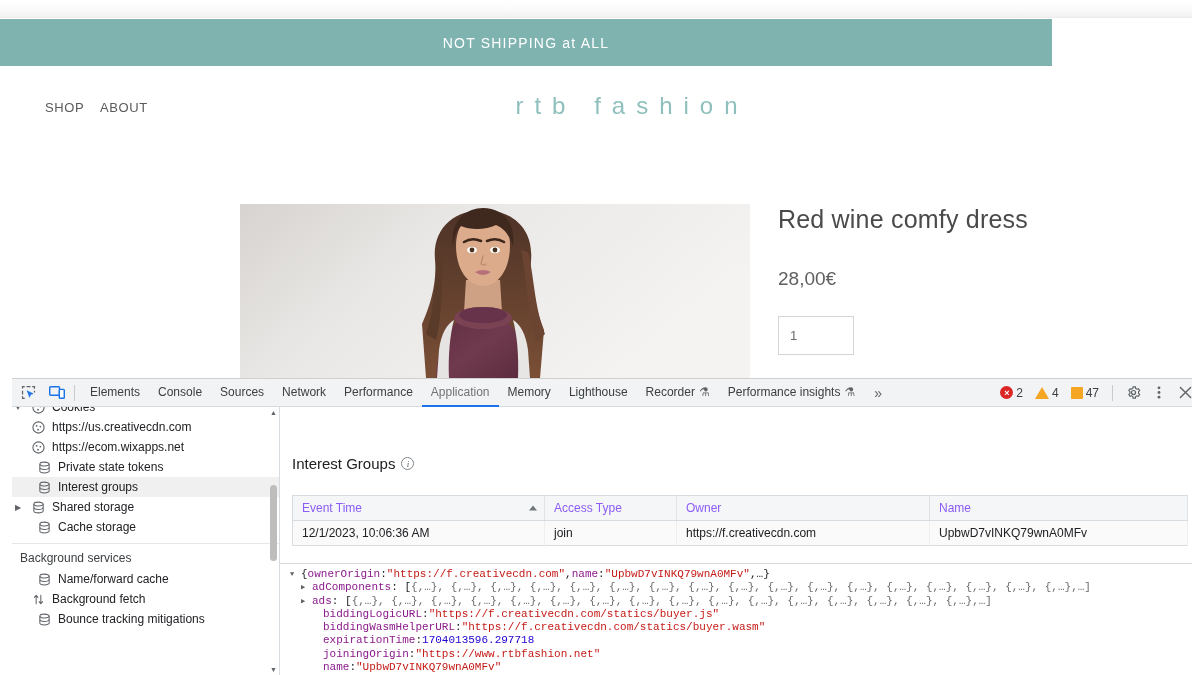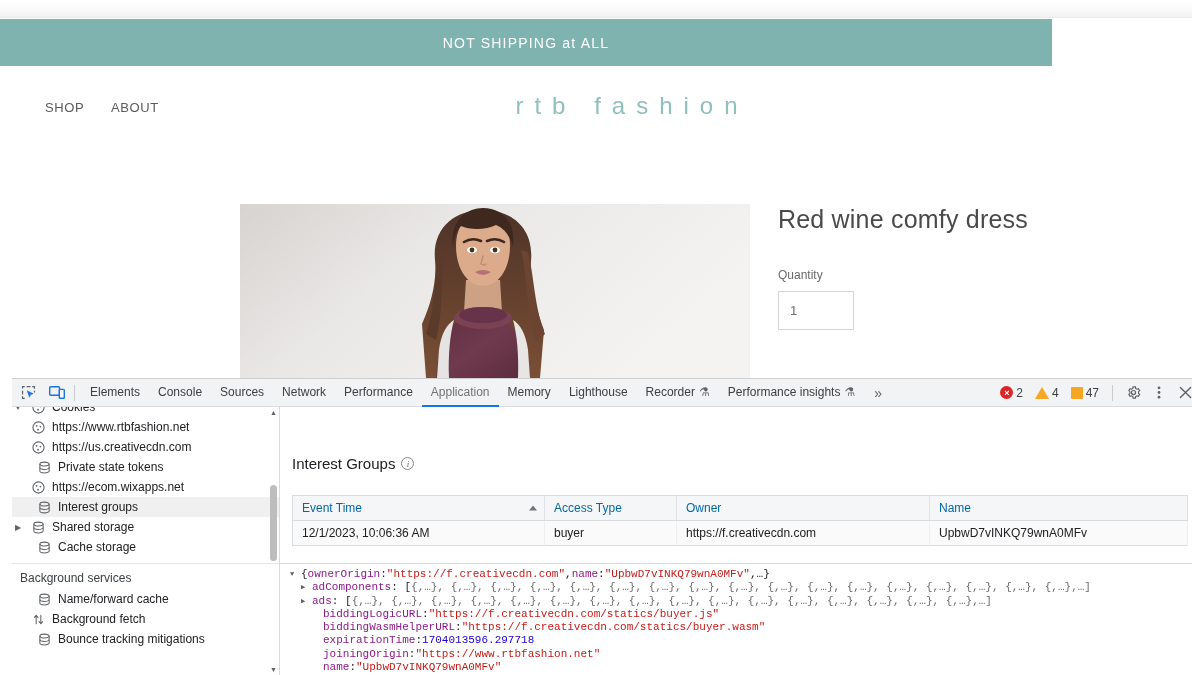--- a/index.html
+++ b/index.html
@@ -34,21 +34,21 @@
     position: absolute; left: 0; top: 66px; width: 1192px; height: 86px;
     background: #fff;
     margin-left: 36px;
   }
   .nav-link {
     position: absolute; top: 34px;
     font-size: 13px; letter-spacing: 0.6px; color: #5a5a5a; font-weight: 300;
     text-decoration: none; cursor: pointer;
   }
   #nav-shop { left: 9px; }
-  #nav-about { left: 75px; }
+  #nav-about { left: 64px; }
   .brand-logo {
     position: absolute; left: 0; right: 0; top: 26px;
     text-align: center;
     font-size: 24px; letter-spacing: 11px; color: #8fc0bd;
     font-weight: 200;
     font-family: "Liberation Sans", sans-serif;
   }
 
   
   .product-wrap { position: absolute; left: 0; top: 152px; width: 1192px; height: 226px; }
@@ -147,21 +147,21 @@
     width: 13px; height: 13px; border-radius: 50%; border: 1px solid #80868b;
     display: inline-flex; align-items: center; justify-content: center;
     font-size: 9px; color: #5f6368; font-style: italic; font-family: "Liberation Serif", serif;
   }
   .ig-table {
     position: absolute; left: 12px; top: 88px; width: 896px;
     border-collapse: collapse; font-size: 12px;
     border: 1px solid #d7dce0;
   }
   .ig-table th {
-    background: #f5f6f7; text-align: left; font-weight: 400; color: #0369a1;
+    background: #f5f6f7; text-align: left; font-weight: 400; color: #8b5cf6;
     padding: 5px 9px; height: 23px; border-right: 1px solid #e0e3e6;
     border-bottom: 1px solid #d7dce0;
     position: relative;
   }
   .ig-table th .sortarr {
     position: absolute; right: 7px; top: 50%; transform: translateY(-50%);
     width: 0; height: 0; border-left: 4px solid transparent; border-right: 4px solid transparent;
     border-bottom: 5px solid #70757a;
   }
   .ig-table td {
@@ -256,21 +256,21 @@
         <circle cx="232" cy="46" r="2.4" fill="#46301f"></circle>
         <circle cx="255" cy="46" r="2.4" fill="#46301f"></circle>
 
         <path d="M243 52 L241 60 q3 2 5 0" stroke="#bf8d70" stroke-width="1.4" fill="none" stroke-linecap="round"></path>
         <path d="M235 68 q8 -4 16 0 q-8 6 -16 0 Z" fill="#b6707a"></path>
       </svg>
     </div>
 
     <div class="product-info">
       <div class="product-title">Red wine comfy dress</div>
-      <div class="qty-label">Quantity</div>
+      <div class="product-price">28,00€</div>
       <div class="qty-box">1</div>
     </div>
   </div>
 </div>
 
 <div id="devtools">
 
   <div class="dt-tabbar">
     <div class="dt-icon-btn">
       <svg width="15" height="15" viewBox="0 0 16 16">
@@ -374,55 +374,44 @@
 
         <div class="tree-row" style="padding-left:18px;">
           <span class="ic">
             <svg width="13" height="13" viewBox="0 0 14 14">
                 <circle cx="7" cy="7" r="6" fill="none" stroke="#5f6368" stroke-width="1.2"></circle>
                 <circle cx="5" cy="5.2" r="1" fill="#5f6368"></circle>
                 <circle cx="9" cy="6" r="0.9" fill="#5f6368"></circle>
                 <circle cx="6.5" cy="9.3" r="1" fill="#5f6368"></circle>
               </svg>
           </span>
-          <span>https://www.rtbfashion.net</span>
+          <span>https://us.creativecdn.com</span>
         </div>
         <div class="tree-row" style="padding-left:18px;">
           <span class="ic">
             <svg width="13" height="13" viewBox="0 0 14 14">
                 <circle cx="7" cy="7" r="6" fill="none" stroke="#5f6368" stroke-width="1.2"></circle>
                 <circle cx="5" cy="5.2" r="1" fill="#5f6368"></circle>
                 <circle cx="9" cy="6" r="0.9" fill="#5f6368"></circle>
                 <circle cx="6.5" cy="9.3" r="1" fill="#5f6368"></circle>
               </svg>
           </span>
-          <span>https://us.creativecdn.com</span>
-        </div>
+          <span>https://ecom.wixapps.net</span>
+        </div>
+
         <div class="tree-row" style="padding-left:6px;">
           <span class="tw"></span>
           <span class="ic">
             <svg width="13" height="13" viewBox="0 0 14 14">
                 <ellipse cx="7" cy="3.3" rx="5" ry="2.1" fill="none" stroke="#5f6368" stroke-width="1.1"></ellipse>
                 <path d="M2 3.3v7.4c0 1.2 2.2 2.1 5 2.1s5-.9 5-2.1V3.3" fill="none" stroke="#5f6368" stroke-width="1.1"></path>
                 <path d="M2 7c0 1.2 2.2 2.1 5 2.1s5-.9 5-2.1" fill="none" stroke="#5f6368" stroke-width="1.1"></path>
               </svg>
           </span>
           <span>Private state tokens</span>
-        </div>
-
-        <div class="tree-row" style="padding-left:18px;">
-          <span class="ic">
-            <svg width="13" height="13" viewBox="0 0 14 14">
-                <circle cx="7" cy="7" r="6" fill="none" stroke="#5f6368" stroke-width="1.2"></circle>
-                <circle cx="5" cy="5.2" r="1" fill="#5f6368"></circle>
-                <circle cx="9" cy="6" r="0.9" fill="#5f6368"></circle>
-                <circle cx="6.5" cy="9.3" r="1" fill="#5f6368"></circle>
-              </svg>
-          </span>
-          <span>https://ecom.wixapps.net</span>
         </div>
 
         <div class="tree-row selected" style="padding-left:6px;">
           <span class="tw"></span>
           <span class="ic">
             <svg width="13" height="13" viewBox="0 0 14 14">
                 <ellipse cx="7" cy="3.3" rx="5" ry="2.1" fill="none" stroke="#5f6368" stroke-width="1.1"></ellipse>
                 <path d="M2 3.3v7.4c0 1.2 2.2 2.1 5 2.1s5-.9 5-2.1V3.3" fill="none" stroke="#5f6368" stroke-width="1.1"></path>
                 <path d="M2 7c0 1.2 2.2 2.1 5 2.1s5-.9 5-2.1" fill="none" stroke="#5f6368" stroke-width="1.1"></path>
               </svg>
@@ -521,21 +510,21 @@
               <span>Owner</span>
             </th>
             <th>
               <span>Name</span>
             </th>
           </tr>
         </thead>
         <tbody>
           <tr>
             <td>12/1/2023, 10:06:36 AM</td>
-            <td>buyer</td>
+            <td>join</td>
             <td>https://f.creativecdn.com</td>
             <td>UpbwD7vINKQ79wnA0MFv</td>
           </tr>
         </tbody>
       </table>
 
       <div class="json-pane" id="json-pane">
         <div class="jscroll">
           <div class="jsarrow">▲</div>
           <div class="jthumb"></div>

